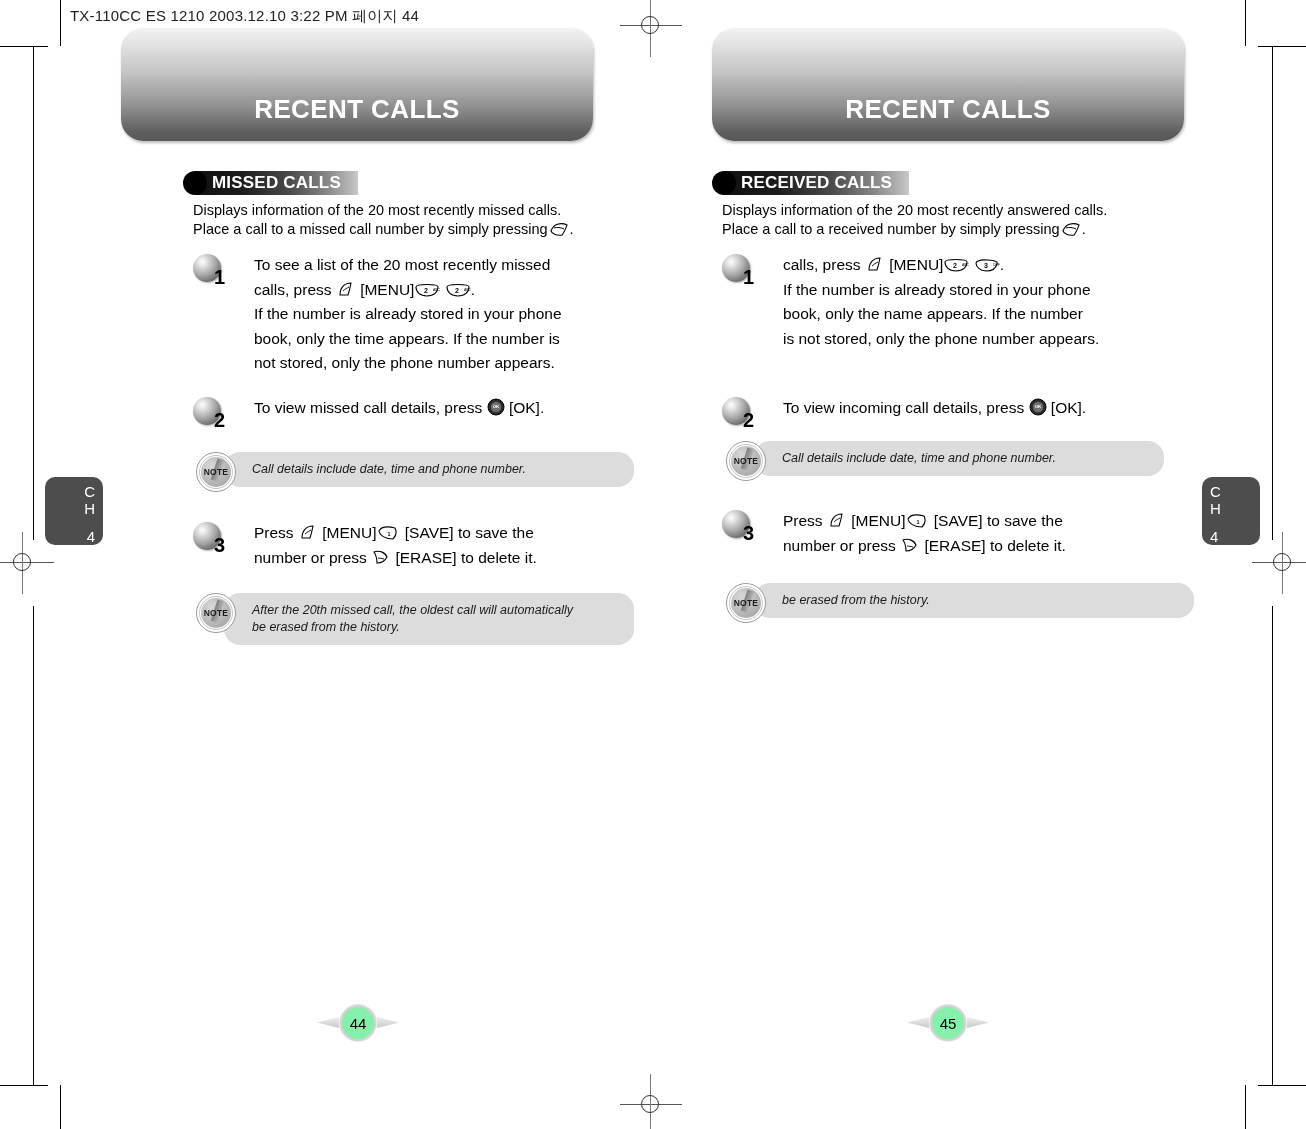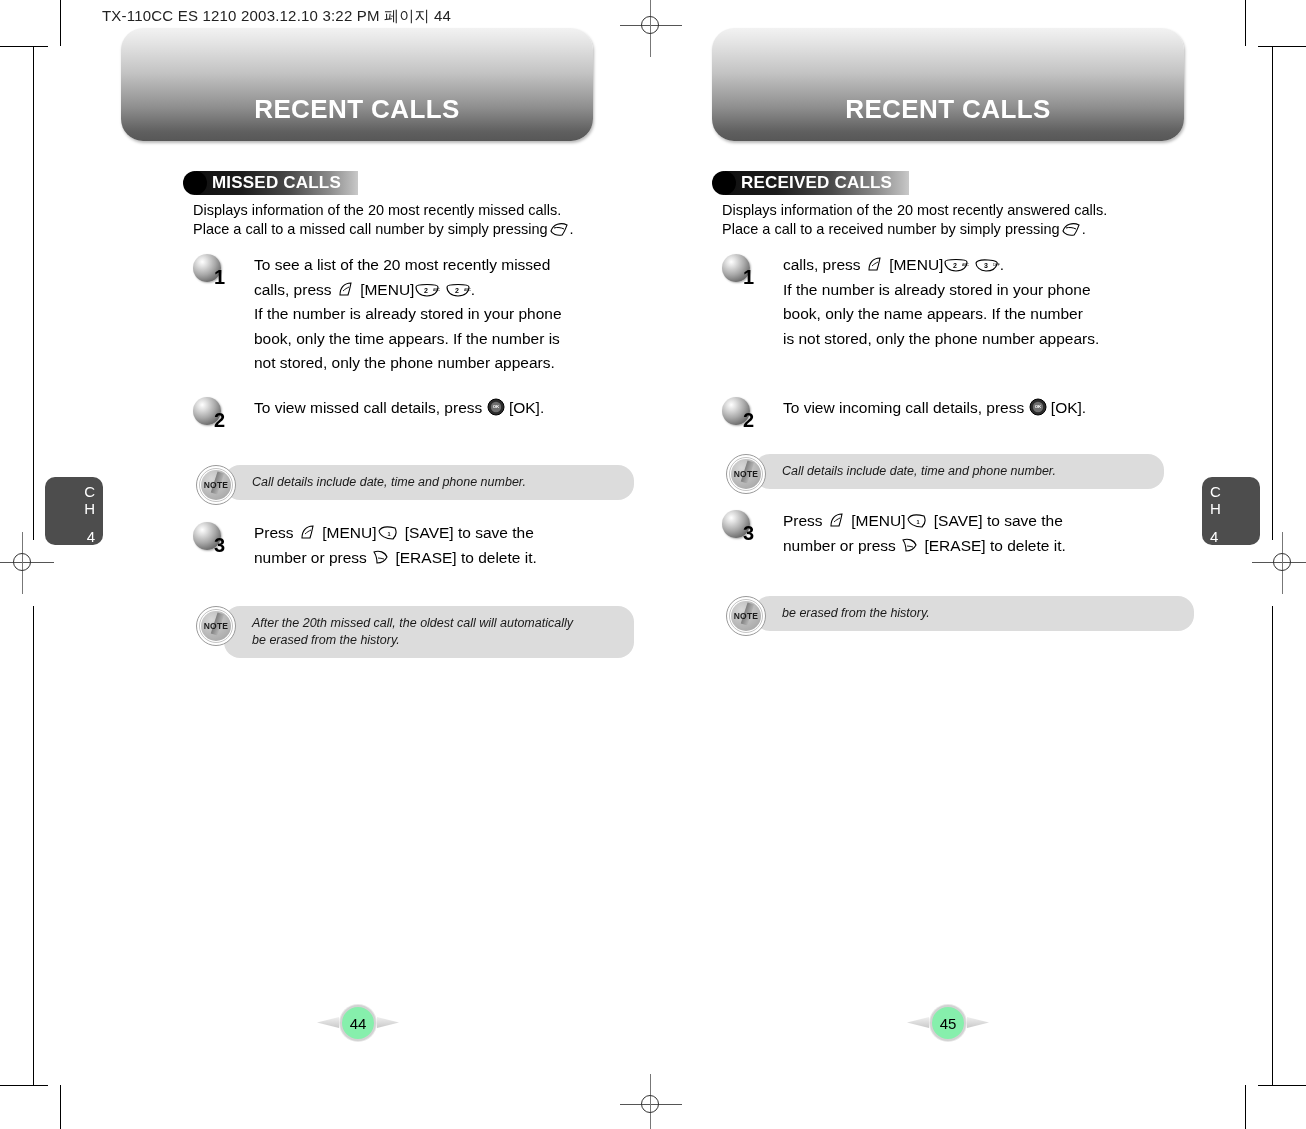--- a/index.html
+++ b/index.html
@@ -132,21 +132,21 @@
     line-height: 1;
   }
   .step-text {
     font-size: 15.5px;
     line-height: 24.5px;
     margin-left: 28px;
     white-space: nowrap;
   }
 
   
-  .note { position: absolute; display: flex; align-items: flex-start; margin-top: 13px; }
+  .note { position: absolute; display: flex; align-items: flex-start; }
   .note-icon {
     position: relative;
     width: 40px; height: 40px;
     flex: 0 0 auto;
     border-radius: 50%;
     border: 1px solid #9a9a9a;
     background: #fff;
     box-sizing: border-box;
     z-index: 2;
   }
@@ -282,21 +282,21 @@
   <div class="h"></div>
     <div class="v"></div>
     <div class="circ"></div>
 </div>
 <div class="reg" style="left:1266px; top:546px;">
   <div class="h"></div>
     <div class="v"></div>
     <div class="circ"></div>
 </div>
 
-<div style="position:absolute; left:70px; top:7px; font-size:15px; color:#222; letter-spacing:0.2px;margin-left:32px;">TX-110CC ES 1210  2003.12.10 3:22 PM  페이지 44</div>
+<div style="position:absolute; left:70px; top:7px; font-size:15px; color:#222; letter-spacing:0.2px;">TX-110CC ES 1210  2003.12.10 3:22 PM  페이지 44</div>
 
 <div class="spread">
 
   <div class="page page-left">
     <div class="banner">
       <div class="banner-title">RECENT CALLS</div>
     </div>
 
     <div class="sec">
       <div class="sec-dot"></div>

